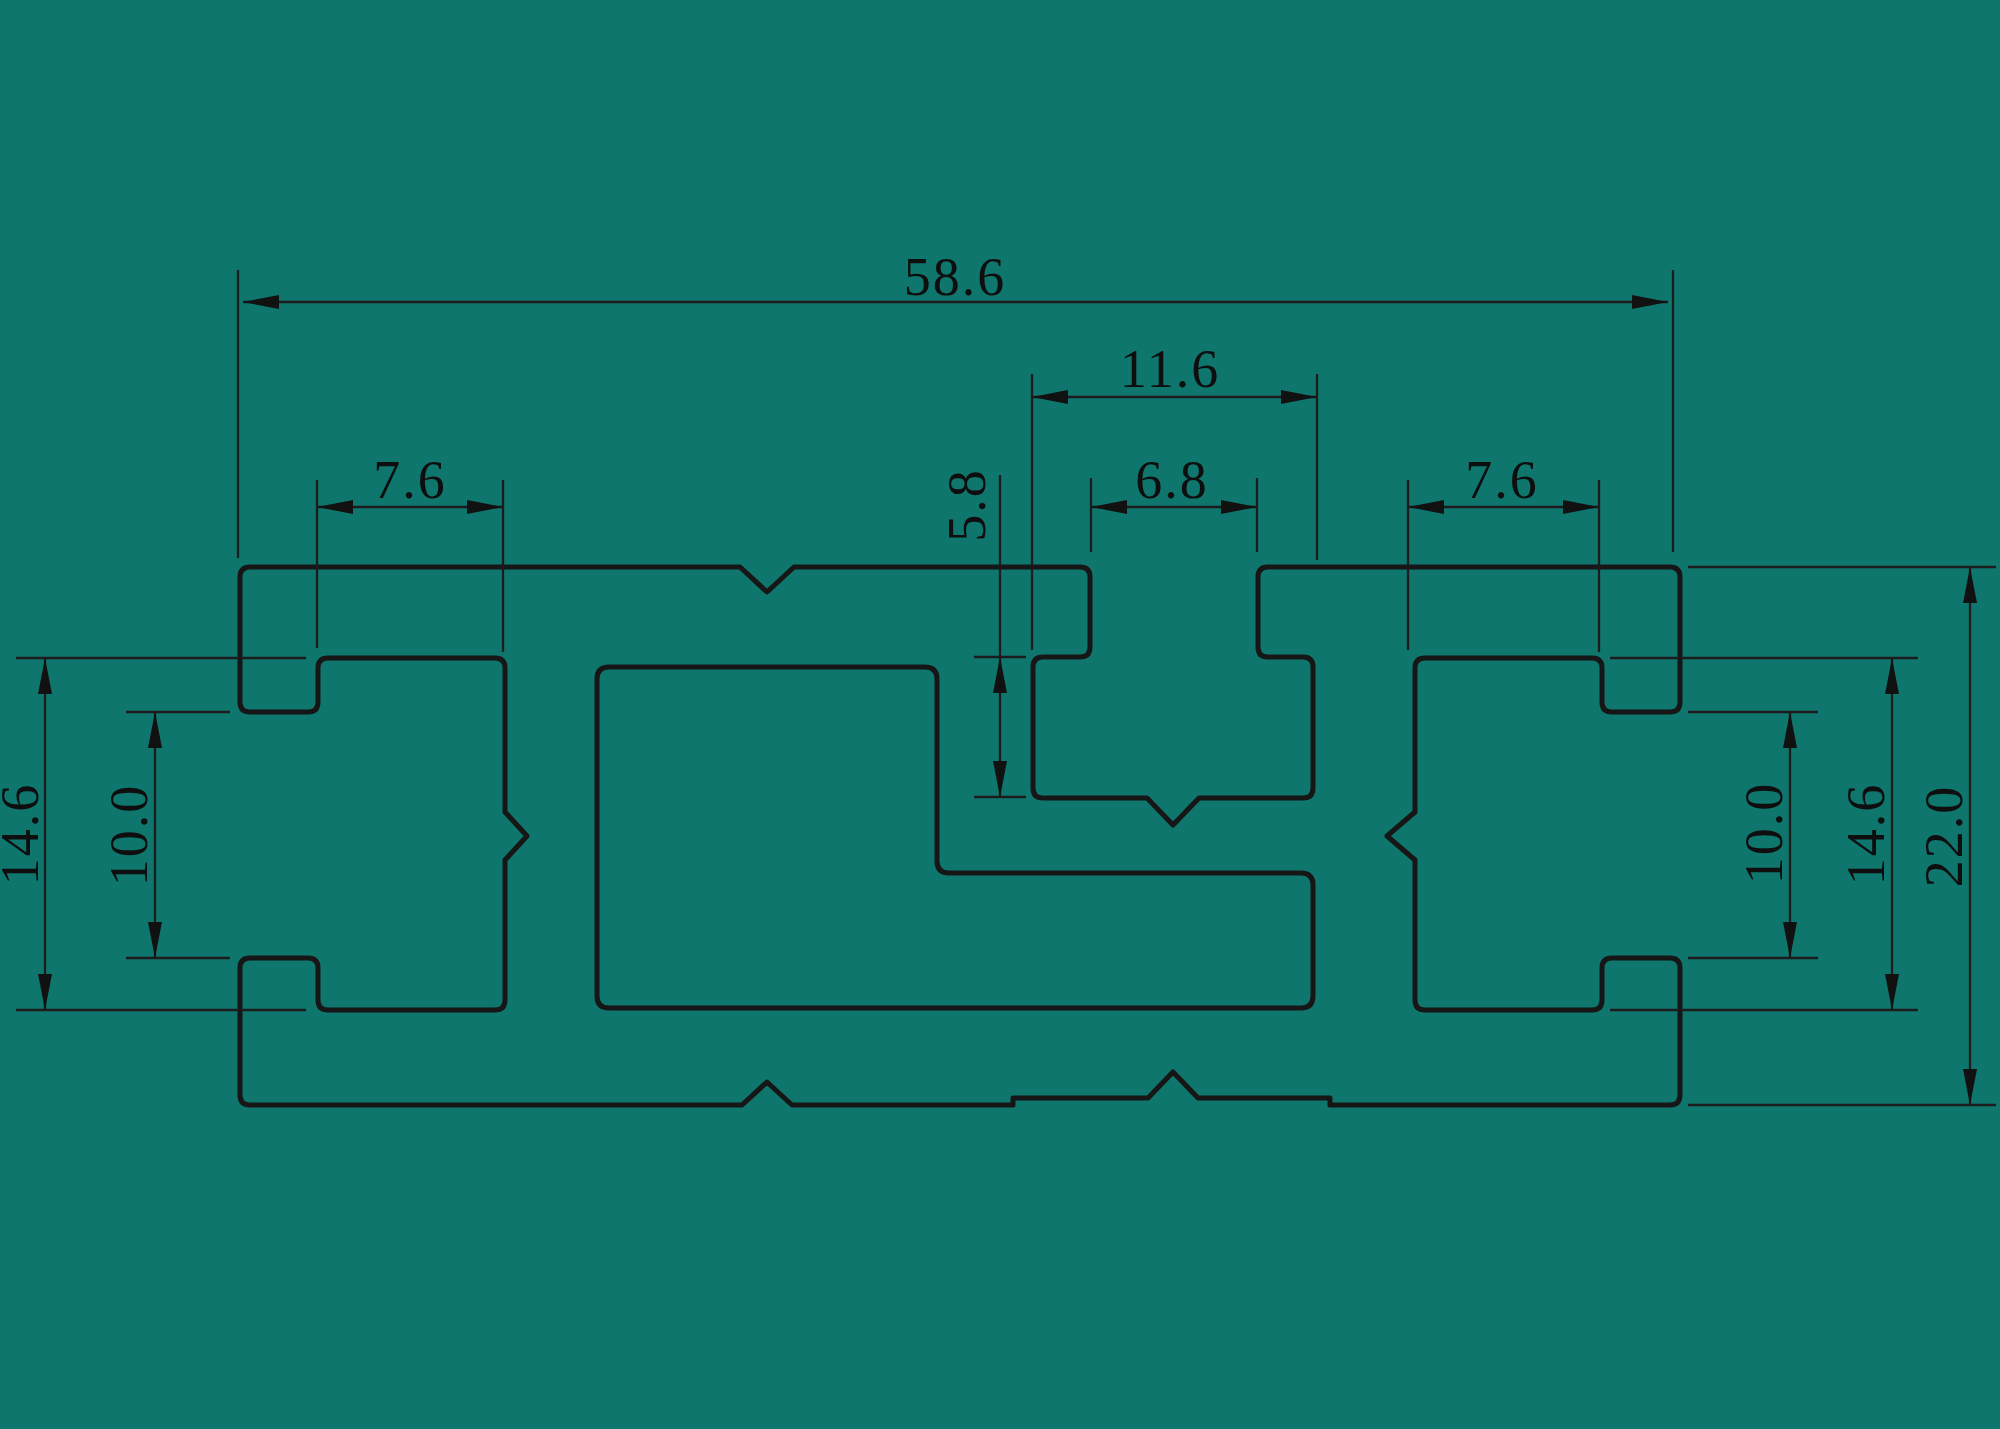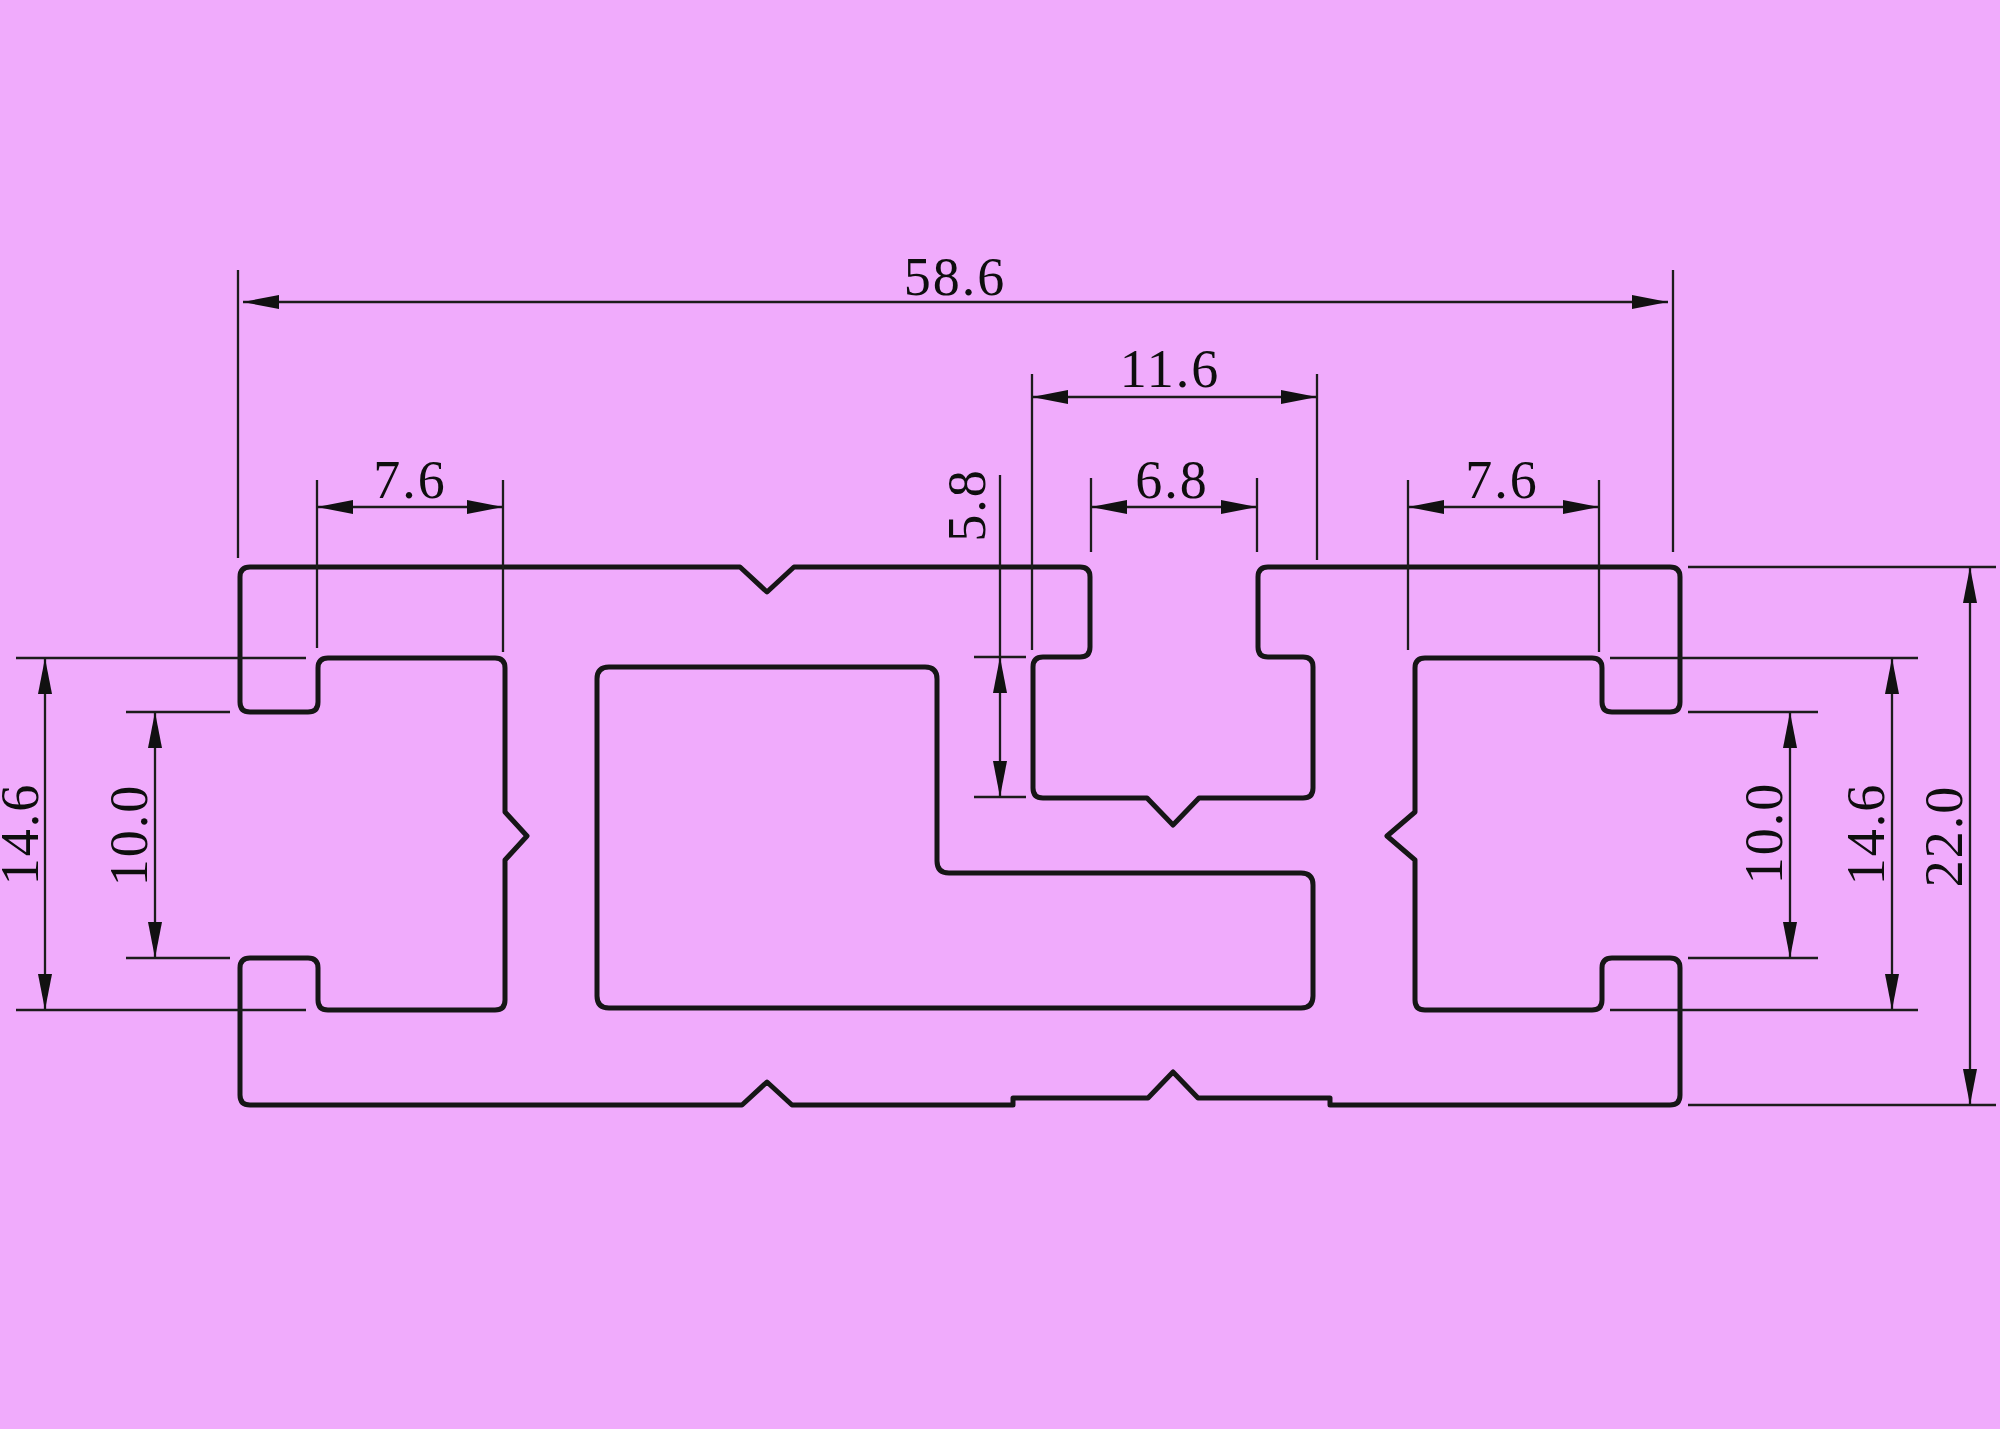--- a/index.html
+++ b/index.html
@@ -5,21 +5,21 @@
   html, body {
     margin: 0;
     padding: 0;
     background: #f7f7f5;
     font-family: "Liberation Serif", serif;
   }
   .canvas-wrap {
     position: relative;
     width: 2000px;
     height: 1429px;
-    background: #f0abfc;
+    background: #0f766e;
     overflow: hidden;
   }
   svg { display: block; }
   .outline {
     fill: none;
     stroke: #161616;
     stroke-width: 5;
     stroke-linejoin: round;
     stroke-linecap: round;
   }

